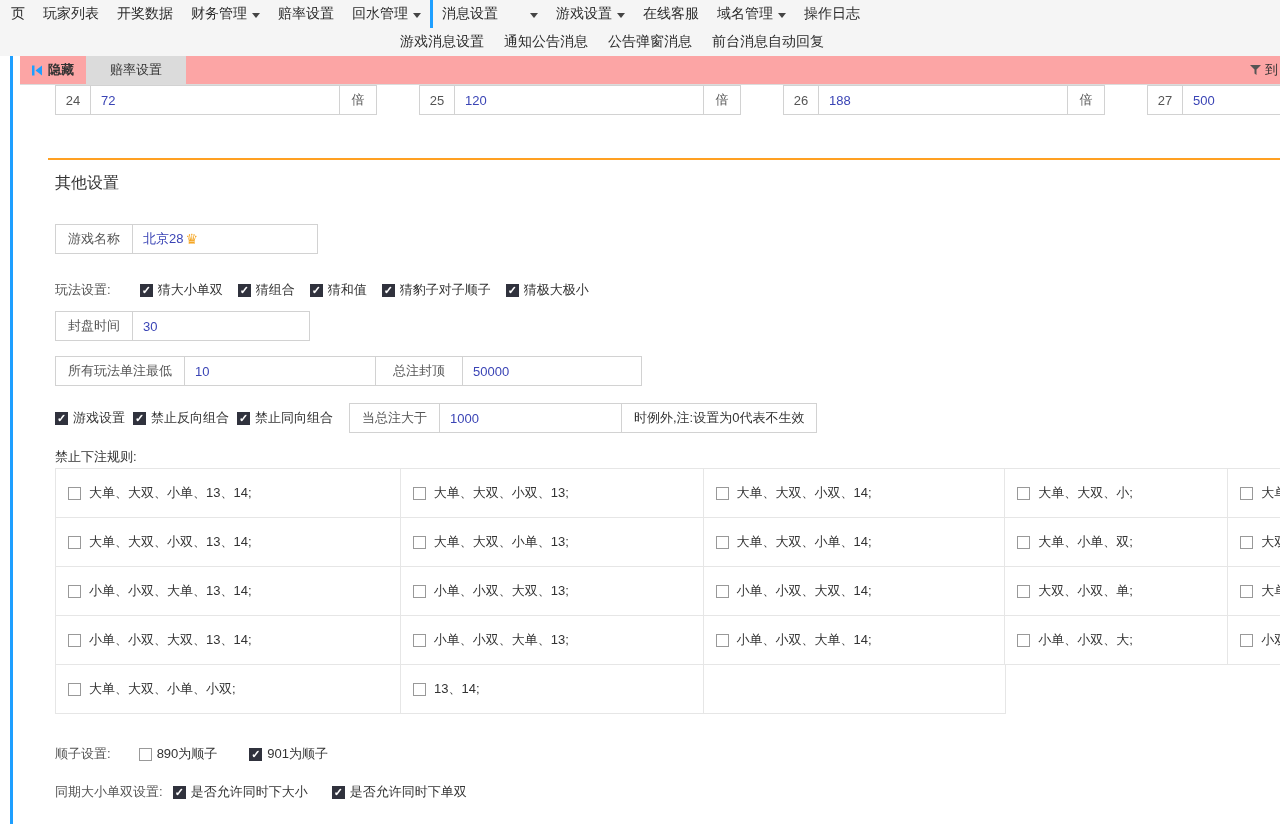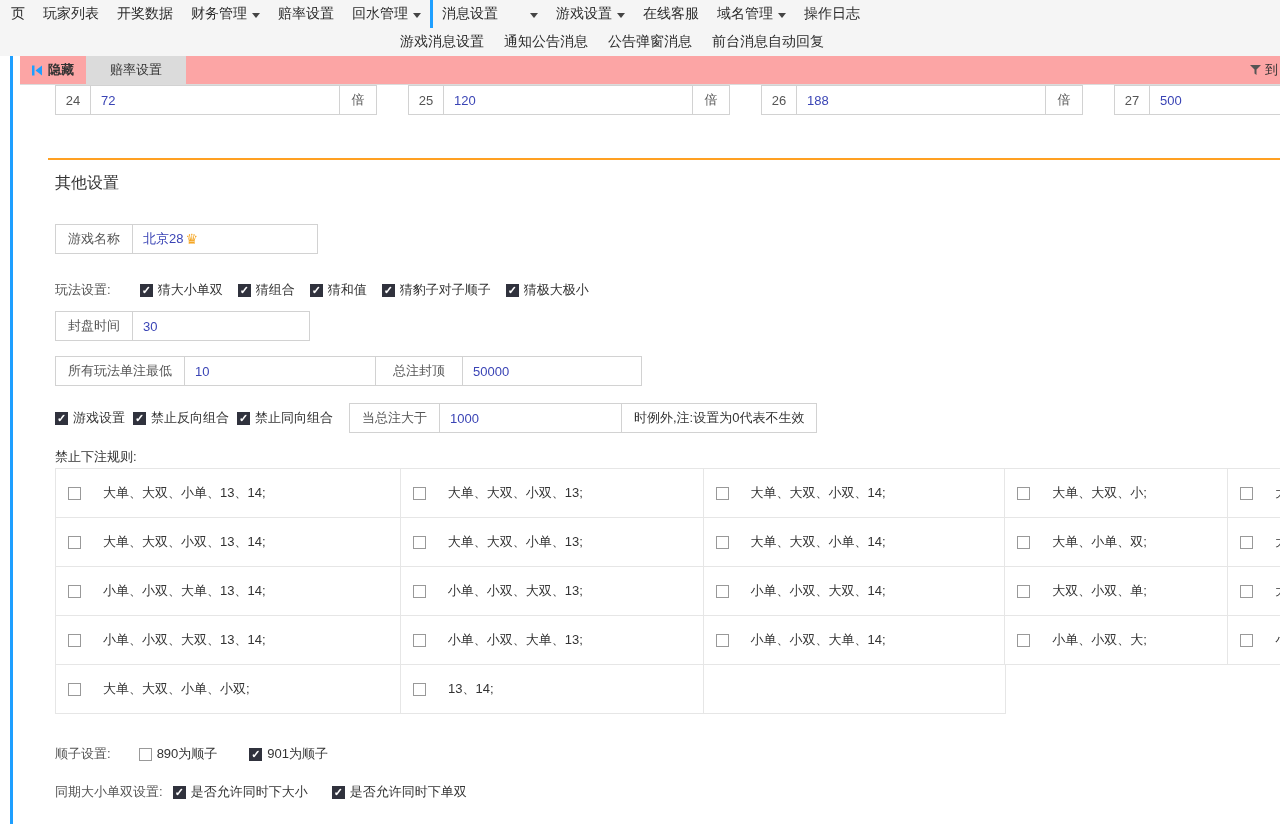--- a/index.html
+++ b/index.html
@@ -40,21 +40,21 @@
   .cellrow { display:flex; }
   .cellbox { border:1px solid #d2d2d2; height:30px; display:flex; align-items:center;
              font-size:13px; color:#555; background:#fff; flex:none; }
   .cellbox + .cellbox { margin-left:-1px; }
   .cellbox.lbl { padding:8px 12px; }
   .cellbox.unit { width:38px; justify-content:center; }
   .cellbox.num { width:36px; justify-content:center; }
   .val-input { border:none; outline:none; background:transparent; color:#3A44B5;
                font-size:13px; padding-left:10px; width:100%; font-family:inherit; }
 
-  .odds-row { display:flex; gap:31px; height:40px; overflow:hidden; }
+  .odds-row { display:flex; gap:42px; height:40px; overflow:hidden; }
   .odds-input-wrap { width:250px; }
 
   .orange { height:2px; background:#FFA022; margin-left:-7px; margin-top:33px; }
 
   .section-title { font-size:16px; color:#333; margin-top:13px; }
 
   .gname { margin-top:30px; }
   .gname .value-wrap { width:186px; padding-left:10px; color:#3A44B5; gap:2px; }
   .crown { color:#F5A623; font-size:14px; }
 
@@ -74,21 +74,21 @@
   .forbid-row { margin-top:17px; display:flex; align-items:center; font-size:13px; color:#333; }
   .forbid-row .ck { margin-right:8px; }
   .forbid-row .cellrow { margin-left:8px; }
   .note-box { padding:0 12px; color:#333; }
 
   .rules-title { margin-top:15px; font-size:13px; color:#333; }
   .rules-table { margin-top:2px; width:1400px; border-top:1px solid #e6e6e6;
                  border-left:1px solid #e6e6e6; }
   .rt-row { display:flex; }
   .rt-cell { border-right:1px solid #e6e6e6; border-bottom:1px solid #e6e6e6;
-             height:49px; display:flex; align-items:center; padding-left:12px; gap:22px;
+             height:49px; display:flex; align-items:center; padding-left:12px; gap:8px;
              font-size:13px; color:#333; }
   .c1 { width:345px; } .c2 { width:303px; } .c3 { width:302px; }
   .c4 { width:223px; } .c5 { width:227px; }
 
   .straight-row { margin-top:31px; gap:32px; }
   .straight-row .row-label { margin-right:-4px; }
   .same-row { margin-top:20px; gap:24px; }
   .same-row .row-label { margin-right:-14px; }
   .red-label { margin-top:22px; font-size:13px; color:#FF2D2D; }
 

